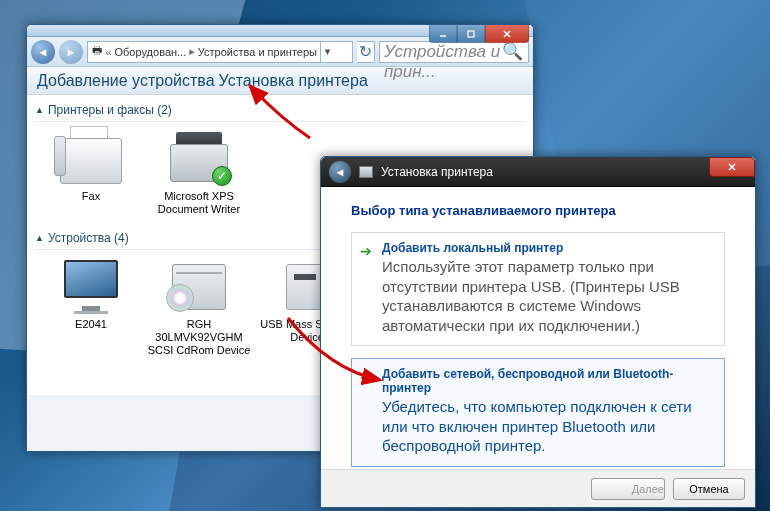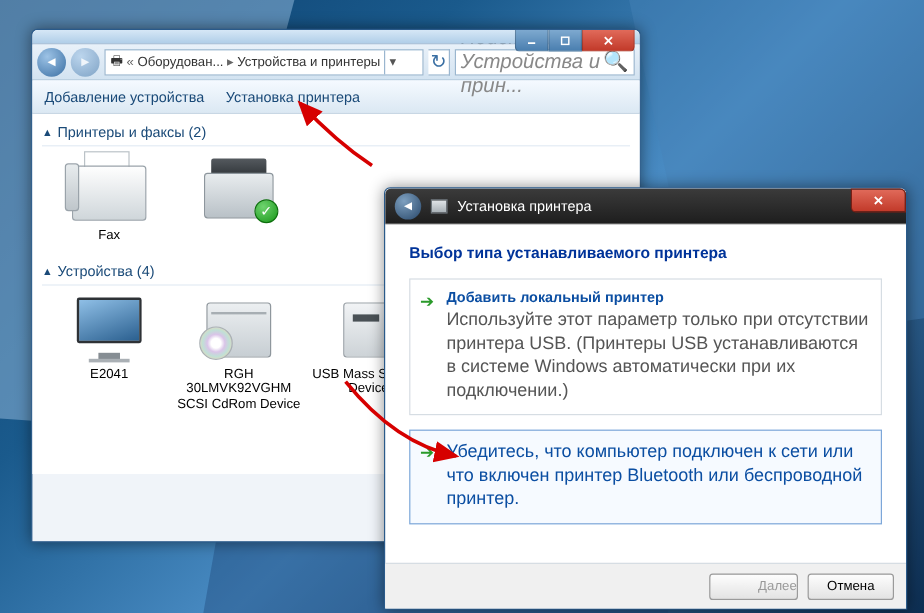--- a/index.html
+++ b/index.html
@@ -29,21 +29,21 @@
 .navbar { height:30px; background: linear-gradient(#e9f1f9,#d3e3f1); display:flex; align-items:center; padding:0 4px; gap:4px; border-bottom:1px solid #b0c8db;}
 .nav-btn { width:24px;height:24px;border-radius:50%; background:radial-gradient(circle at 35% 30%, #9dc3e6, #3a6fa3); display:flex;align-items:center;justify-content:center;color:#fff;font-size:11px;cursor:pointer;}
 .nav-btn.fwd{opacity:0.55;}
 .breadcrumb { flex:1; height:22px; background:#fff; border:1px solid #9ab6cf; display:flex; align-items:center; font-size:11px; color:#333; padding:0 4px; gap:3px;}
 .bc-sep{color:#666;}
 .bc-drop{width:14px;height:20px;border-left:1px solid #9ab6cf;display:flex;align-items:center;justify-content:center;color:#555;cursor:pointer;}
 .refresh{width:18px;height:22px;border:1px solid #9ab6cf;border-left:none;background:#fff;display:flex;align-items:center;justify-content:center;color:#3a6fa3;cursor:pointer;}
 .search { width:150px; height:22px; background:#fff; border:1px solid #9ab6cf; display:flex; align-items:center; padding:0 4px; font-size:17px; color:#888; font-style:italic;}
 .search .mag{margin-left:auto;color:#3a6fa3;font-style:normal;}
 
-.cmdbar { height:28px; background:linear-gradient(#f5faff,#dbe8f3); border-bottom:1px solid #c8d7e4; display:flex; align-items:center; padding:0 10px; gap:18px; font-size:12px; color:#1a4a78;}
+.cmdbar { height:28px; background:linear-gradient(#f5faff,#dbe8f3); border-bottom:1px solid #c8d7e4; display:flex; align-items:center; padding:0 10px; gap:4px; font-size:16px; color:#1a4a78;}
 .cmdbar span{cursor:pointer;}
 
 .content { background:#fff; height:300px; overflow:auto; padding:4px 8px;}
 .group-hdr { display:flex; align-items:center; gap:4px; font-size:12px; color:#1a4a78; padding:4px 0; border-bottom:1px solid #e3ecf4; cursor:pointer;}
 .tri{font-size:9px;}
 .items { display:flex; flex-wrap:wrap; gap:4px; padding:8px 4px 12px;}
 .item { width:104px; text-align:center; font-size:11px; color:#000; cursor:pointer;}
 .item .ico{width:70px;height:56px;margin:0 auto 4px;position:relative;}
 .lbl{line-height:1.15;word-wrap:break-word;}
 
@@ -66,21 +66,21 @@
 .usb-body{position:absolute;inset:6px 14px 4px;background:linear-gradient(#f1f3f5,#cdd3d7);border:1px solid #9aa1a7;border-radius:3px;}
 .usb-slot{position:absolute;left:22px;top:16px;width:22px;height:6px;background:#4a5156;}
 
 
 .win2 { left:320px; top:156px; width:436px; height:352px; background:#fff;}
 .wiz-title { height:30px; background:linear-gradient(#3b3b3b,#1e1e1e); border-bottom:1px solid #000; display:flex; align-items:center; padding:0 8px; gap:8px; color:#fff; font-size:12px; border-radius:5px 5px 0 0; position:relative;}
 .wiz-title .back{width:22px;height:22px;border-radius:50%;background:radial-gradient(circle at 35% 30%,#7ea0bf,#28476a);display:flex;align-items:center;justify-content:center;font-size:11px;cursor:pointer;}
 .wiz-title .prn-ico{width:14px;height:12px;background:linear-gradient(#e0e4e7,#a8b0b6);border:1px solid #6e767c;}
 .wiz-title .sysx{position:absolute;right:0;top:0;width:46px;height:20px;background:linear-gradient(#e06a5a,#c23a2a);border:1px solid #7a1f14;border-radius:0 5px 0 4px;display:flex;align-items:center;justify-content:center;color:#fff;cursor:pointer;}
 
-.wiz-body{padding:16px 20px 8px;}
+.wiz-body{padding:16px 30px 8px;}
 .wiz-h{font-size:13px;color:#003399;font-weight:600;margin-bottom:14px;}
 .opt{border:1px solid #d6dde3;padding:8px 10px 10px 30px;position:relative;margin-bottom:12px;cursor:pointer;}
 .opt.hl{border-color:#7da7d9;background:#f6faff;}
 .opt .arrow{position:absolute;left:8px;top:10px;color:#2a9a2a;font-size:14px;}
 .opt-title{font-size:12px;color:#0b4ea2;font-weight:600;margin-bottom:2px;}
 .opt-desc{font-size:15px;color:#0b4ea2;line-height:1.3;}
 .opt:not(.hl) .opt-desc{color:#555;}
 
 .wiz-footer{position:absolute;left:0;right:0;bottom:0;height:38px;border-top:1px solid #d6dde3;background:#f0f0f0;display:flex;align-items:center;justify-content:flex-end;padding:0 10px;gap:8px;}
 .btn{min-width:72px;height:22px;font-size:11px;background:linear-gradient(#fdfdfd,#e3e3e3);border:1px solid #9a9a9a;border-radius:3px;display:flex;align-items:center;justify-content:center;cursor:pointer;}
@@ -155,20 +155,21 @@
             <div class="fax-handset"></div>
           </div>
         <div class="lbl">Fax</div>
       </div>
       <div class="item">
         <div class="ico">
             <div class="printer-top"></div>
             <div class="printer-body"></div>
             <div class="check">✓</div>
           </div>
+        <div class="lbl">Microsoft XPS Document Writer</div>
       </div>
     </div>
 
     <div class="group-hdr">
       <span class="tri">▲</span>
       <span>Устройства (4)</span>
     </div>
     <div class="items">
       <div class="item">
         <div class="ico">
@@ -215,20 +216,21 @@
     <div class="wiz-h">Выбор типа устанавливаемого принтера</div>
 
     <div class="opt">
       <span class="arrow">➔</span>
       <div class="opt-title">Добавить локальный принтер</div>
       <div class="opt-desc">Используйте этот параметр только при отсутствии принтера USB. (Принтеры USB устанавливаются в системе Windows автоматически при их подключении.)</div>
     </div>
 
     <div class="opt hl">
       <span class="arrow">➔</span>
+      <div class="opt-title">Добавить сетевой, беспроводной или Bluetooth-принтер</div>
       <div class="opt-desc">Убедитесь, что компьютер подключен к сети или что включен принтер Bluetooth или беспроводной принтер.</div>
     </div>
   </div>
 
   <div class="wiz-footer">
     <div class="btn dis">Далее</div>
     <div class="btn">Отмена</div>
   </div>
 </div>
 

